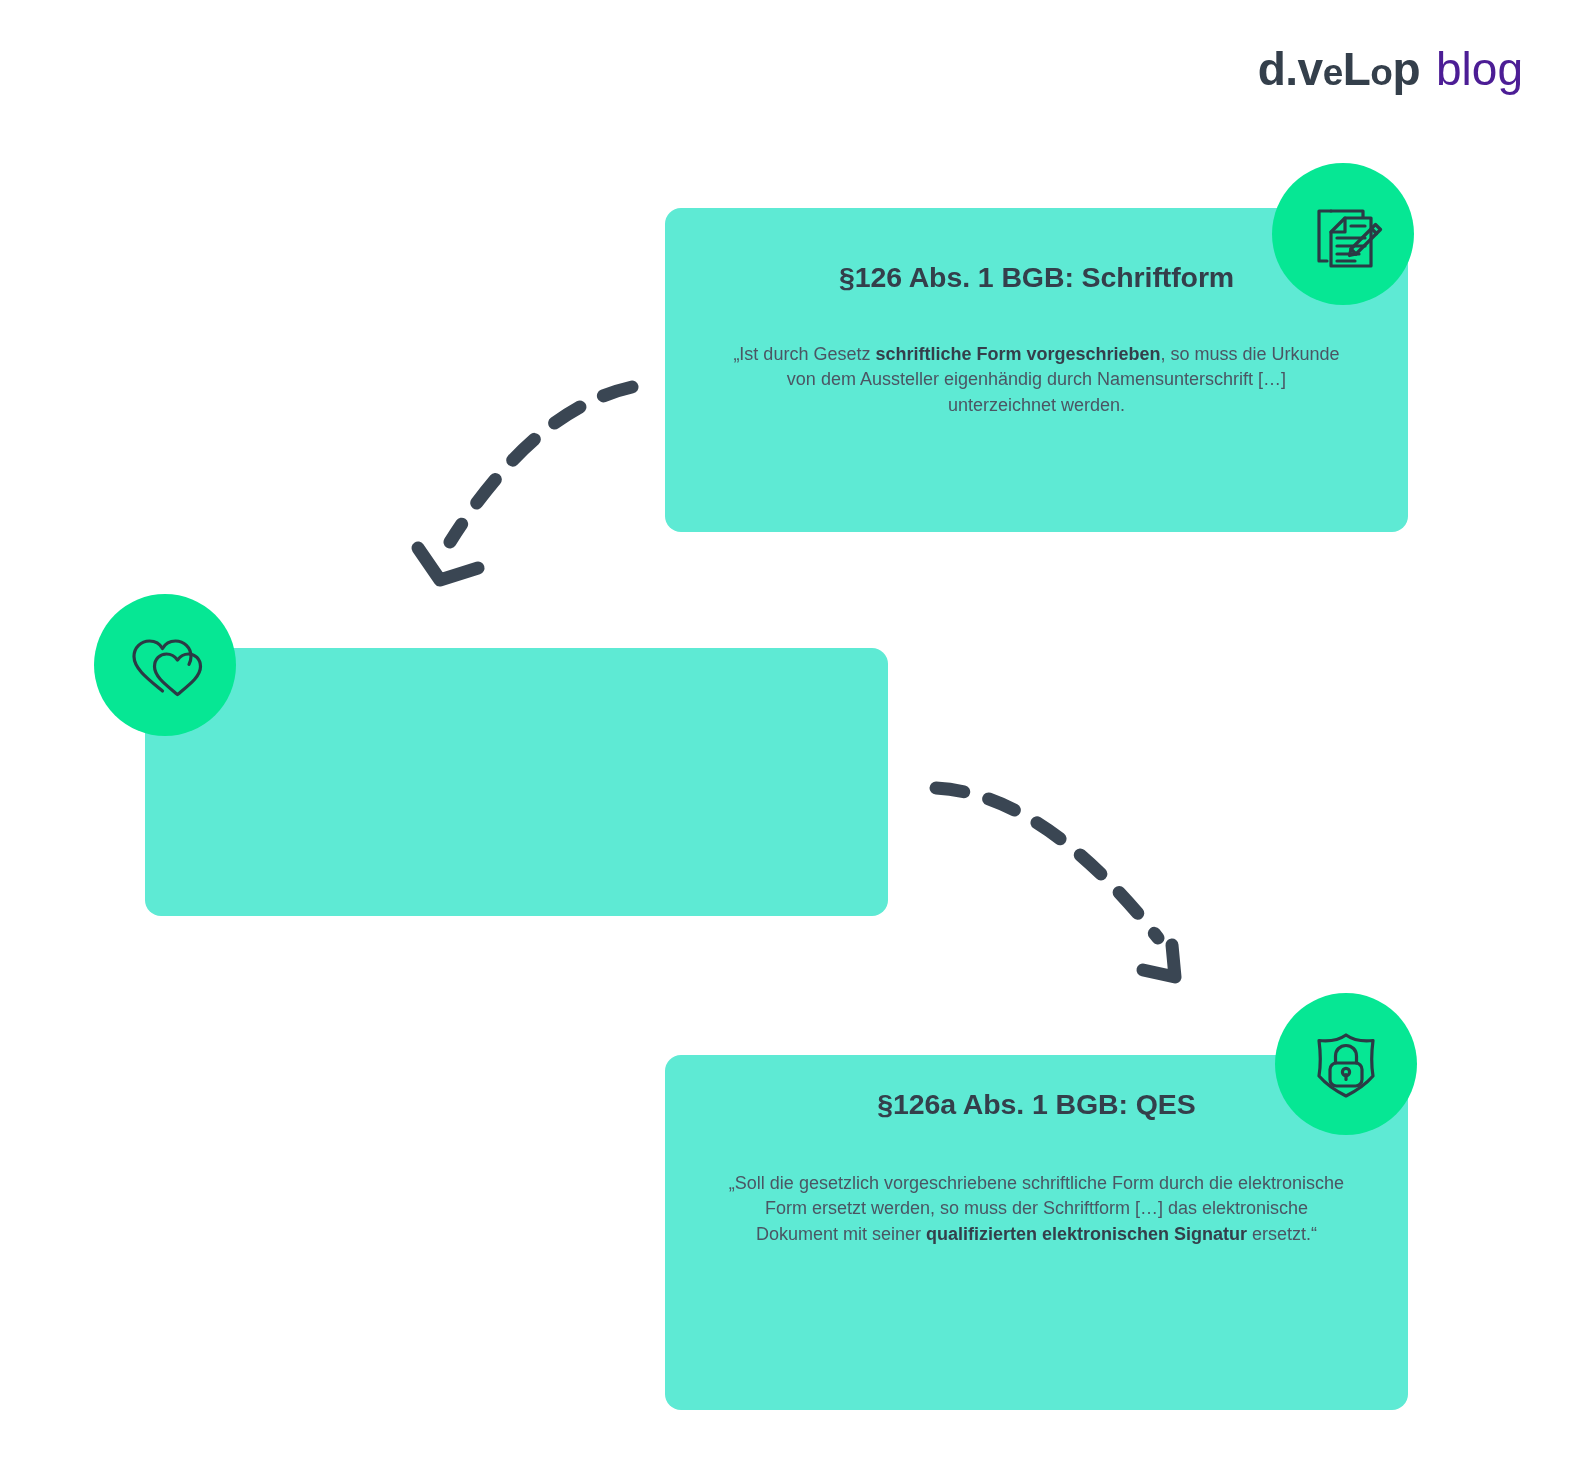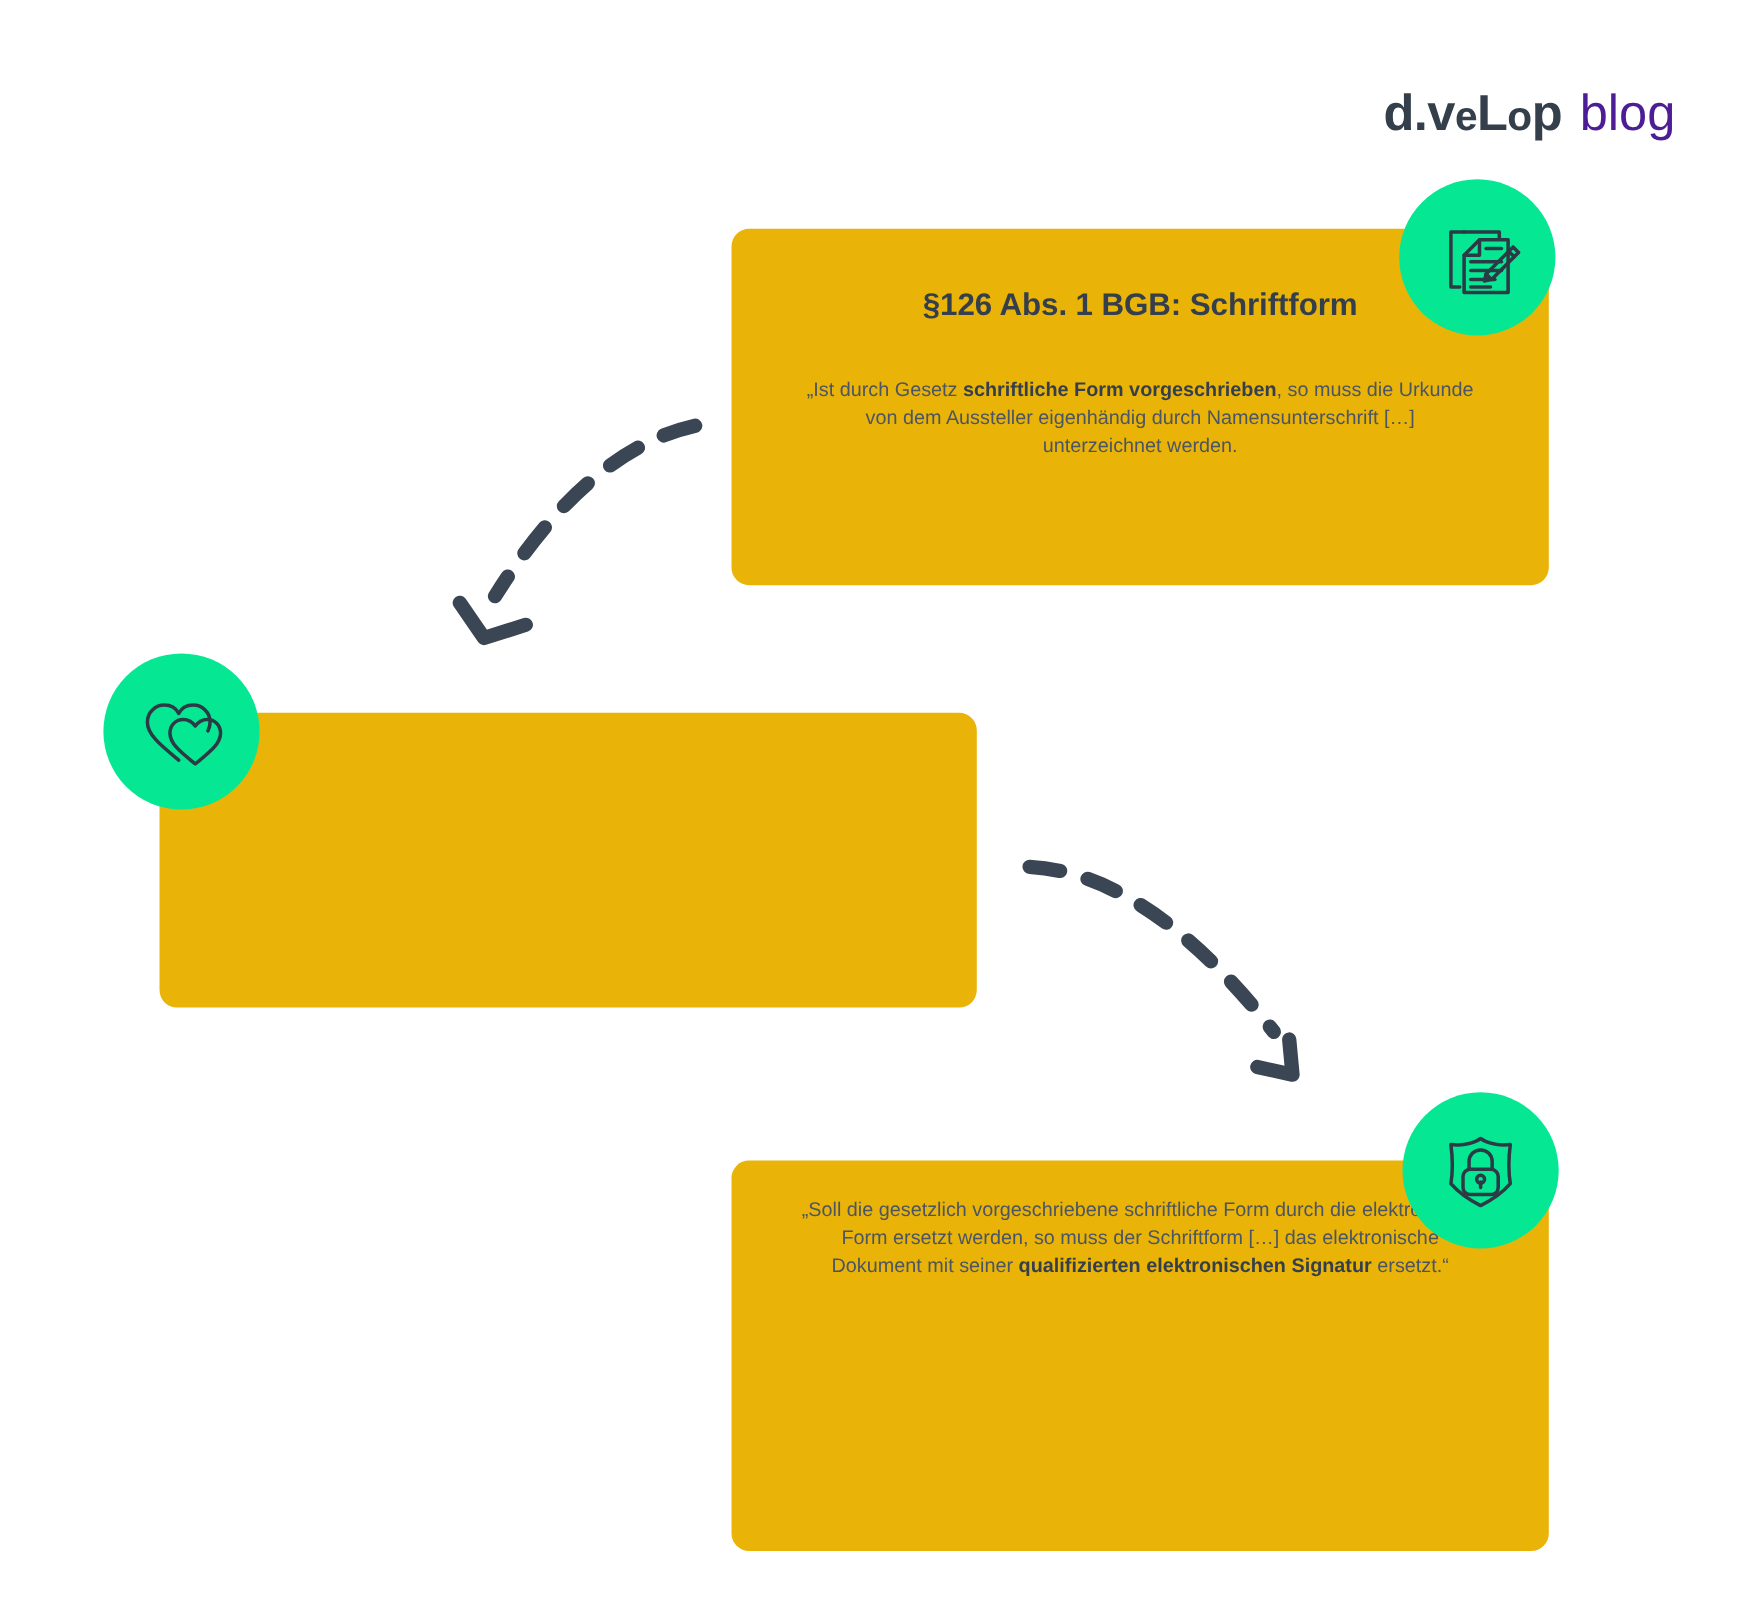--- a/index.html
+++ b/index.html
@@ -20,21 +20,20 @@
 
   
   #brand {
     position: absolute;
     top: 46px;
     right: 64px;
     display: flex;
     align-items: baseline;
     gap: 16px;
     white-space: nowrap;
-    margin-top: 33px;
   }
   #brand .mark {
     font-size: 46px;
     font-weight: 700;
     letter-spacing: -0.5px;
     color: #343f4b;
     line-height: 1;
   }
   #brand .mark .sc {
     font-size: 37px;
@@ -43,21 +42,21 @@
   #brand .sub {
     font-size: 46px;
     font-weight: 400;
     color: #4c1d95;
     line-height: 1;
   }
 
   
   .card {
     position: absolute;
-    background: #eab308;
+    background: #5eead4;
     border-radius: 16px;
     box-sizing: border-box;
     text-align: center;
   }
   .card .title {
     font-size: 28.5px;
     font-weight: 700;
     color: #343f4b;
     letter-spacing: -0.1px;
     line-height: 1.25;
@@ -157,20 +156,21 @@
     <path d="M55.5 72.5 C 43.5 62.5, 32.5 54.5, 32.5 44.5 C 32.5 37, 38 32, 44.5 32 C 49 32, 53 34.5, 55.5 38 C 58 34.5, 62 32, 66.5 32 C 73 32, 78.5 37, 78.5 44.5 C 78.5 54.5, 67.5 62.5, 55.5 72.5 Z"></path>
   </svg>
 </div>
 
 <svg class="arrow" id="arrow-2" width="310" height="250" viewBox="0 0 310 250" fill="none" stroke="#3a4653" stroke-width="13" stroke-linecap="round">
   <path d="M36 48 C 110 52, 185 105, 258 198" stroke-dasharray="28 26"></path>
   <polyline points="243,230 275,237 272,205" stroke-linejoin="round" stroke-dasharray="0"></polyline>
 </svg>
 
 <div class="card" id="card-3">
+  <div class="title">§126a Abs. 1 BGB: QES</div>
   <div class="quote"><span>„Soll die gesetzlich vorgeschriebene schriftliche Form durch die elektronische Form ersetzt werden, so muss der Schriftform […] das elektronische Dokument mit seiner </span><b>qualifizierten elektronischen Signatur</b><span> ersetzt.“</span></div>
 </div>
 
 <div class="badge" id="badge-3">
   <svg width="84" height="84" viewBox="0 0 84 84" fill="none" stroke="#2b3a45" stroke-width="3.2" stroke-linecap="round" stroke-linejoin="round">
 
     <path d="M42 13 C 49 18, 60 19.5, 69 18.5 C 67.5 30, 67.5 45, 69 54 C 62 62, 51 69.5, 42 74 C 33 69.5, 22 62, 15 54 C 16.5 45, 16.5 30, 15 18.5 C 24 19.5, 35 18, 42 13 Z"></path>
 
     <path d="M31.5 41 V 34 C 31.5 28, 36 23.5, 42 23.5 C 48 23.5, 52.5 28, 52.5 34 V 41"></path>
 

